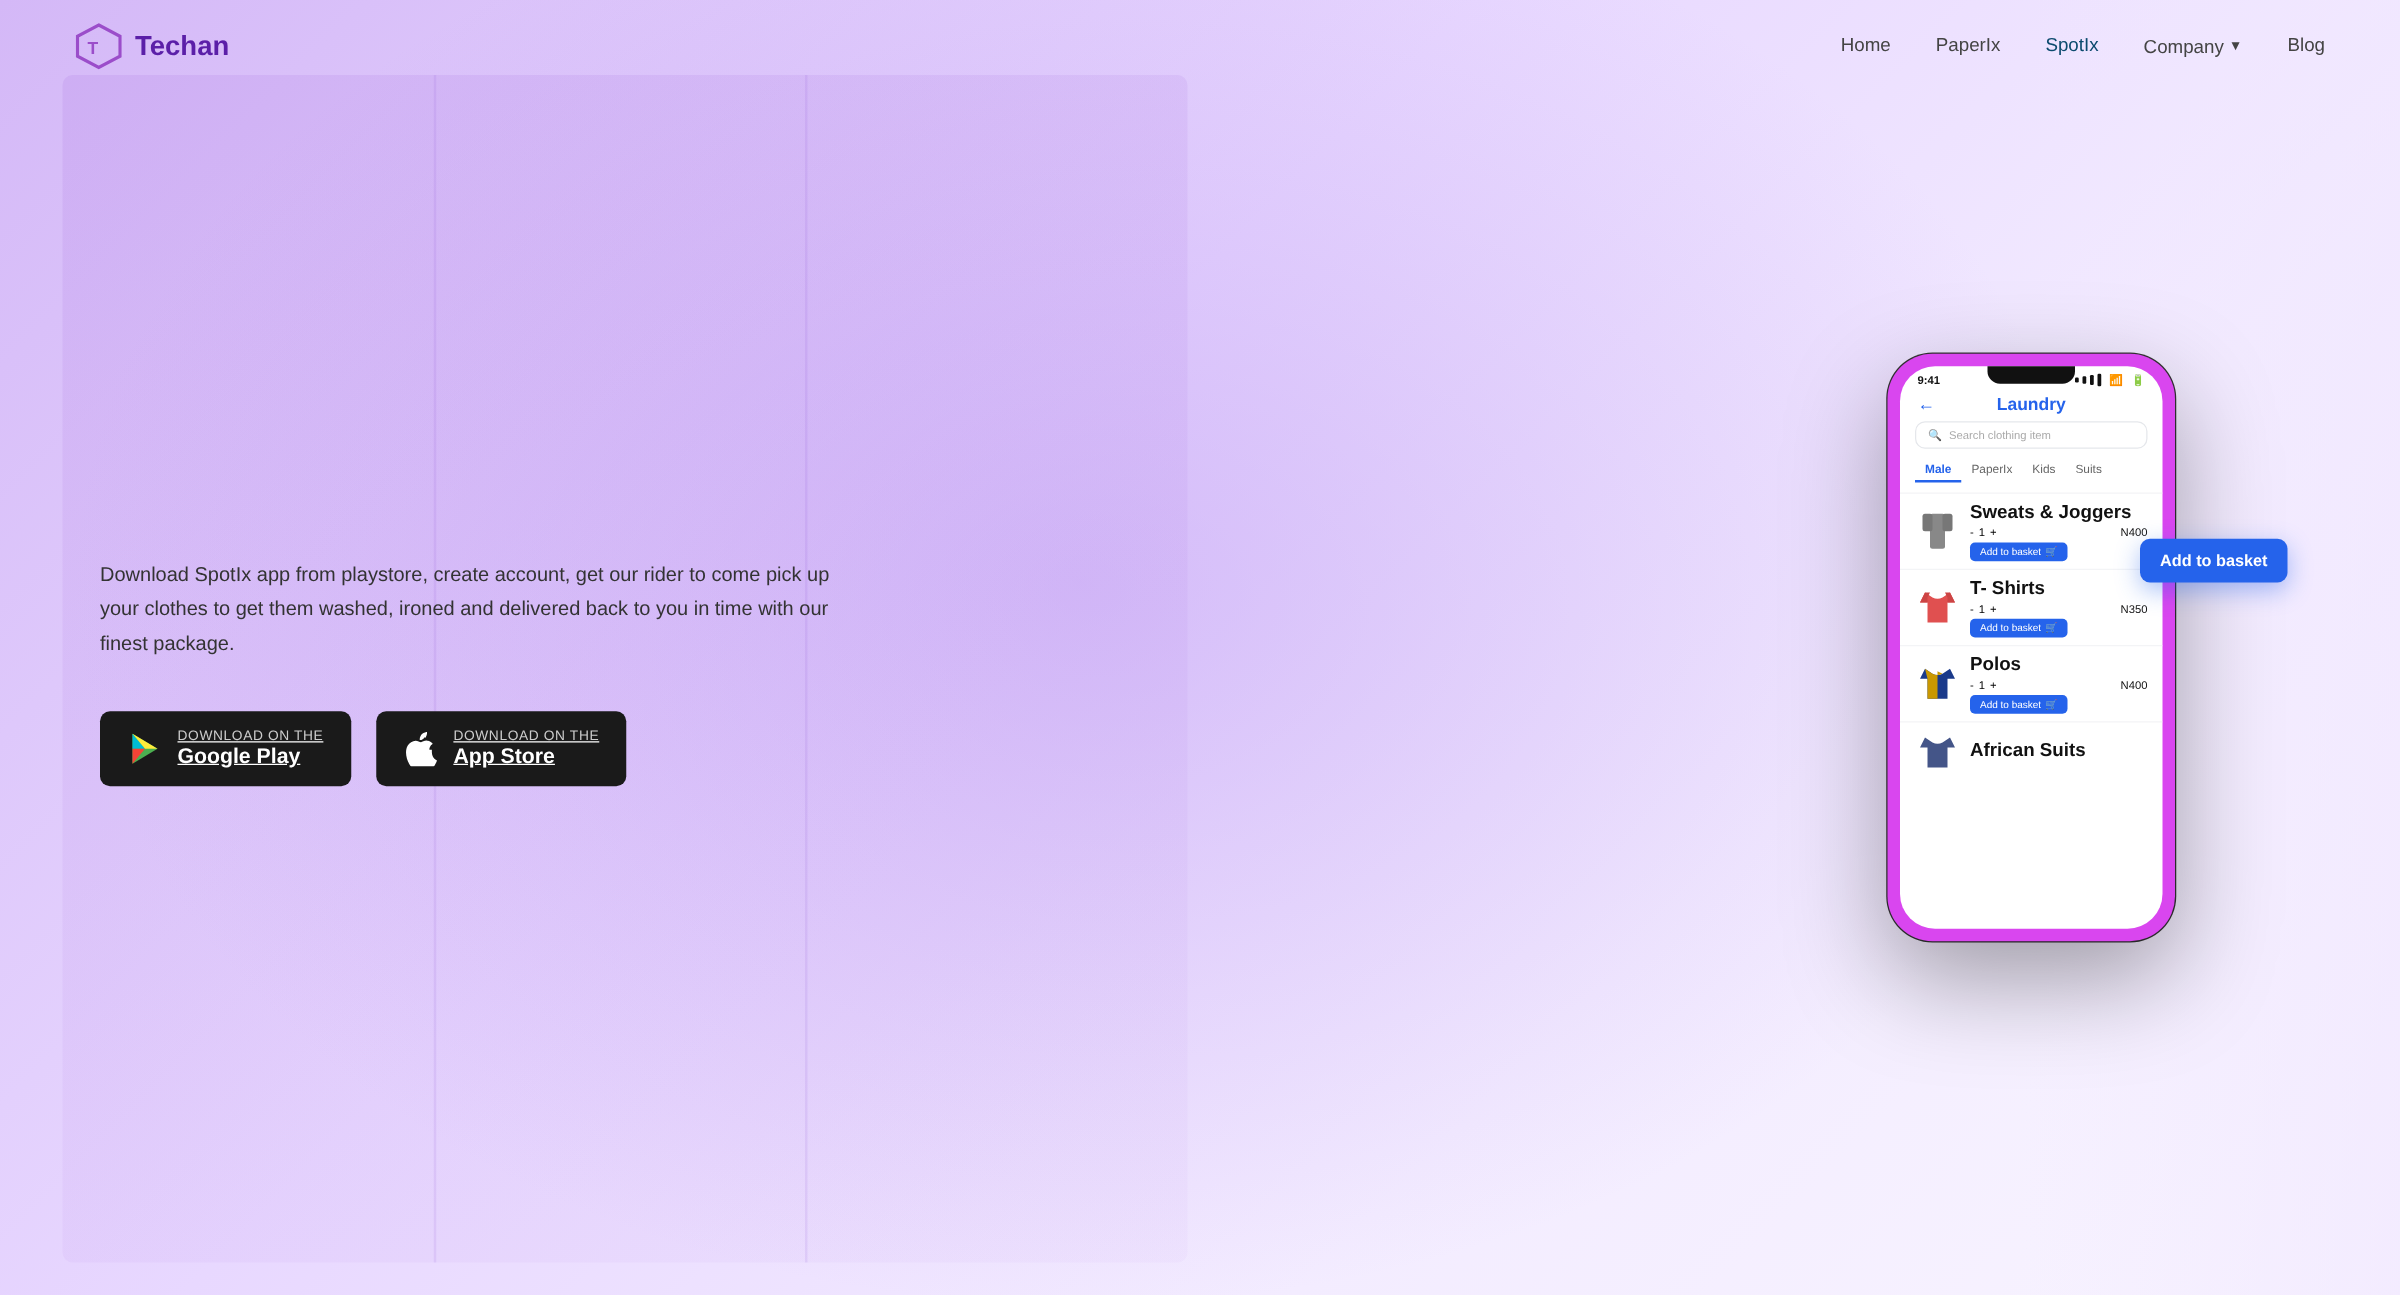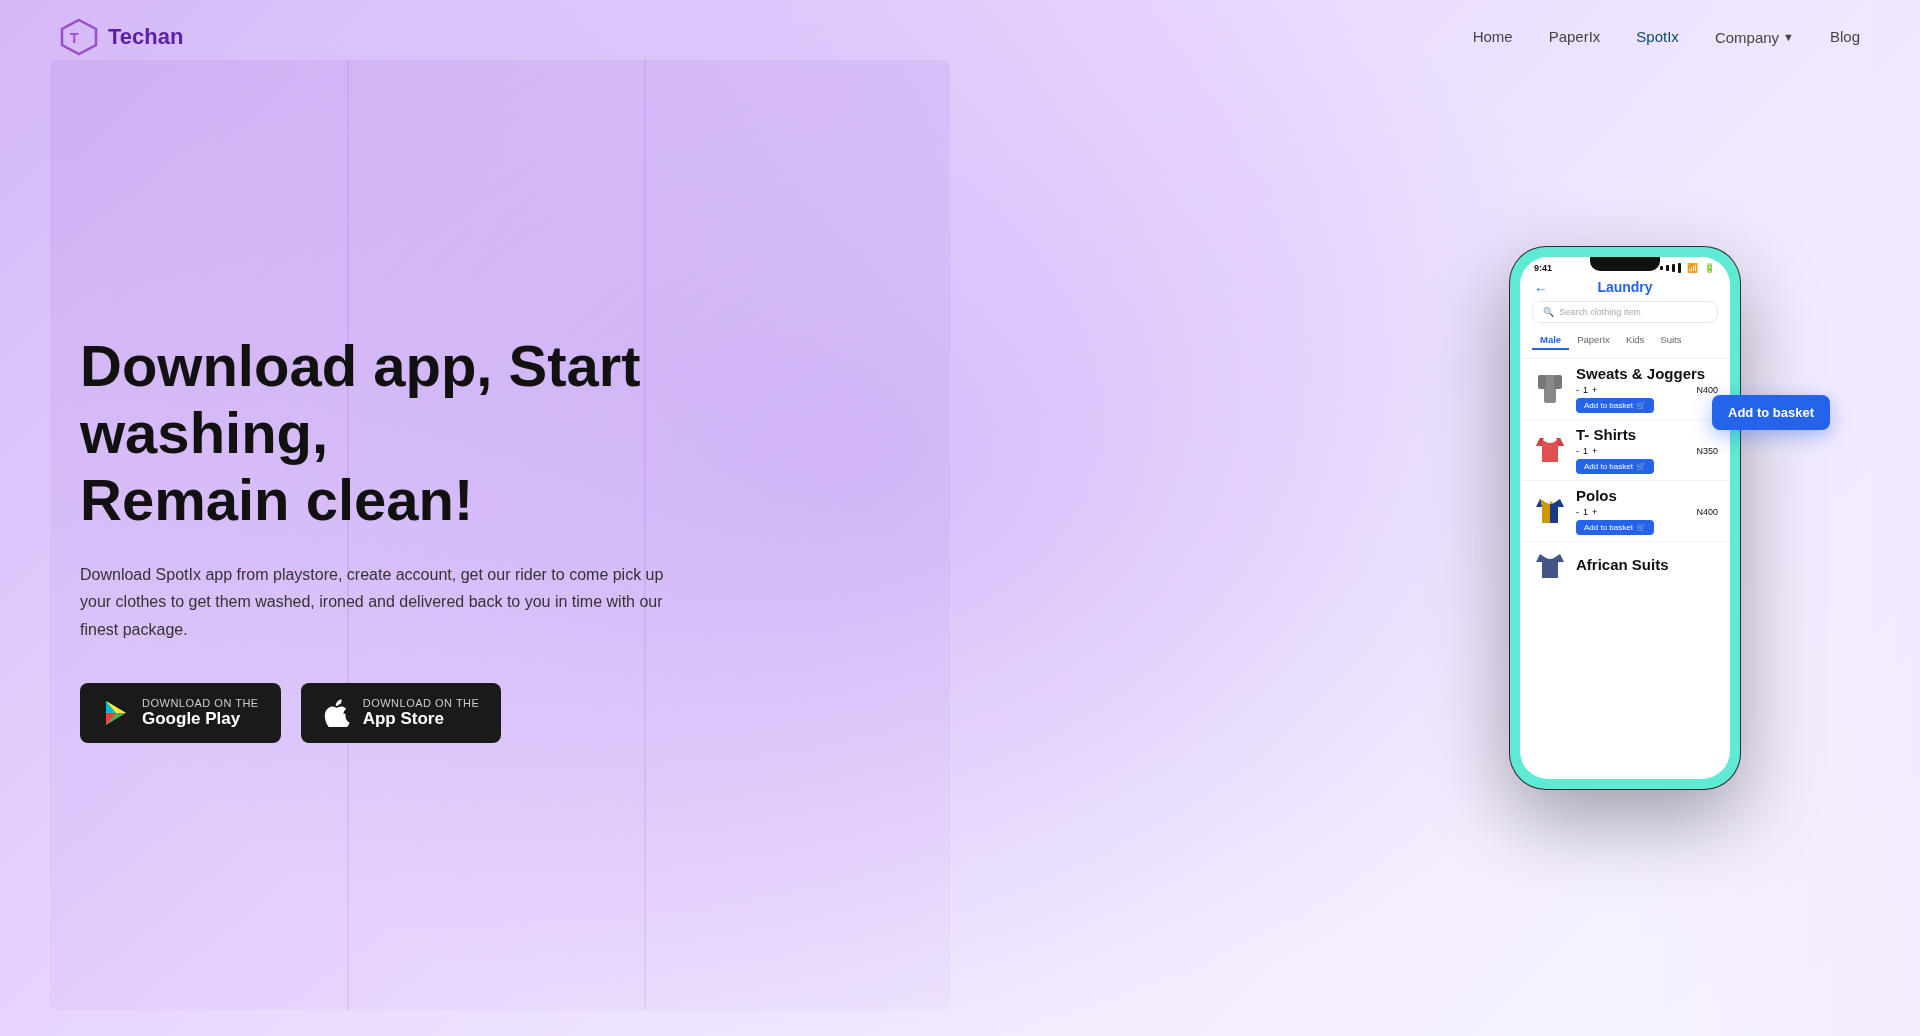--- a/index.html
+++ b/index.html
@@ -133,20 +133,21 @@
       display: flex;
       align-items: center;
       gap: 12px;
       background: #1a1a1a;
       color: #fff;
       border: none;
       border-radius: 8px;
       padding: 14px 22px;
       cursor: pointer;
       min-width: 190px;
+      text-decoration: underline;
     }
     .btn-icon {
       width: 28px; height: 28px;
       flex-shrink: 0;
     }
     .btn-text-group {
       display: flex;
       flex-direction: column;
       align-items: flex-start;
     }
@@ -166,22 +167,22 @@
     
     .phone-container {
       position: absolute;
       right: 180px;
       top: 50%;
       transform: translateY(-50%);
       z-index: 3;
     }
     .phone-outer {
       width: 230px;
-      height: 542px;
-      background: #5eead4;
+      height: 470px;
+      background: #d946ef;
       border-radius: 36px;
       padding: 10px;
       box-shadow: 0 30px 80px rgba(0,0,0,0.35), 0 0 0 1px #333;
       position: relative;
     }
     .phone-notch {
       position: absolute;
       top: 10px;
       left: 50%;
       transform: translateX(-50%);
@@ -379,24 +380,20 @@
   <div class="hero-bg"></div>
 
   <div class="hero-overlay-shapes">
     <div class="wardrobe-shape">
       <div class="vline" style="left: 33%;"></div>
       <div class="vline" style="left: 66%;"></div>
     </div>
   </div>
 
   <div class="hero-content">
-    <h1 class="hero-heading">
-      <span>Download app, Start washing,</span><br>
-      <span>Remain clean!</span>
-    </h1>
     <p class="hero-subtext">Download SpotIx app from playstore, create account, get our rider to come pick up your clothes to get them washed, ironed and delivered back to you in time with our finest package.</p>
     <div class="download-buttons">
 
       <button class="download-btn">
 
         <svg class="btn-icon" viewBox="0 0 28 28" fill="none">
           <polygon points="4,2 24,14 4,26" fill="#4CAF50"></polygon>
           <polygon points="4,2 14,14 4,14" fill="#00BCD4"></polygon>
           <polygon points="4,14 14,14 4,26" fill="#F44336"></polygon>
           <polygon points="14,14 24,14 4,2" fill="#FFEB3B"></polygon>

